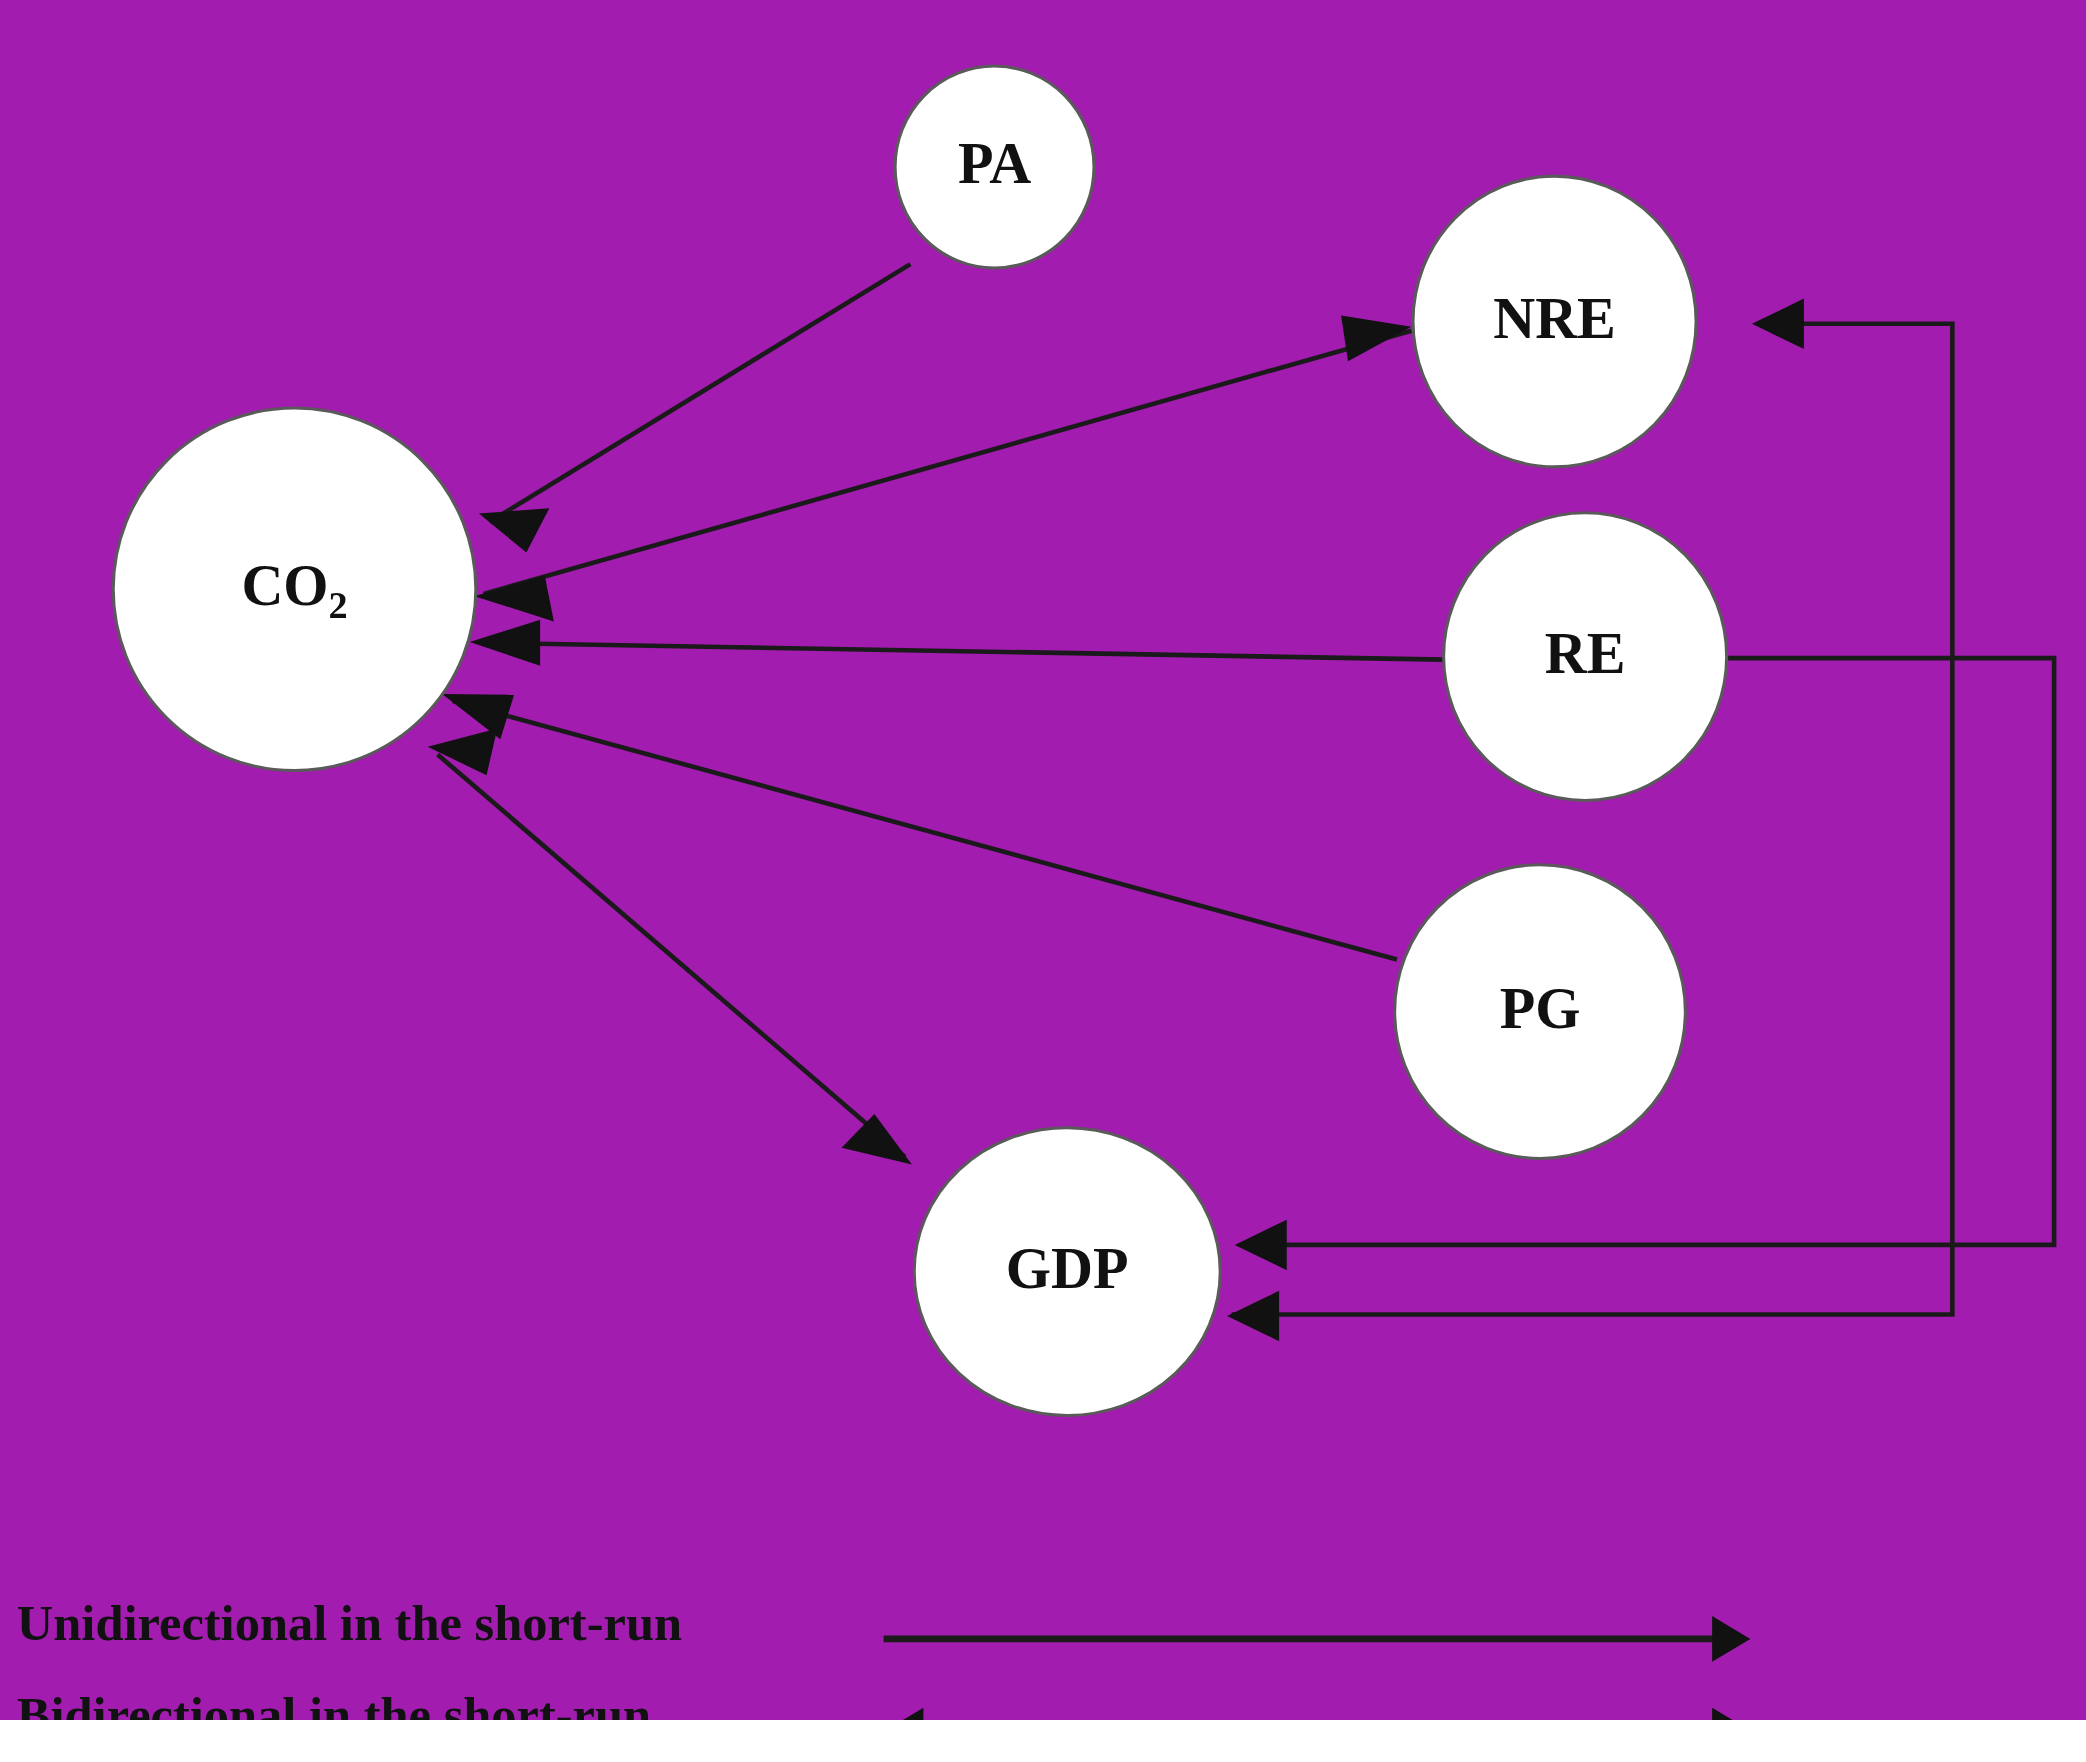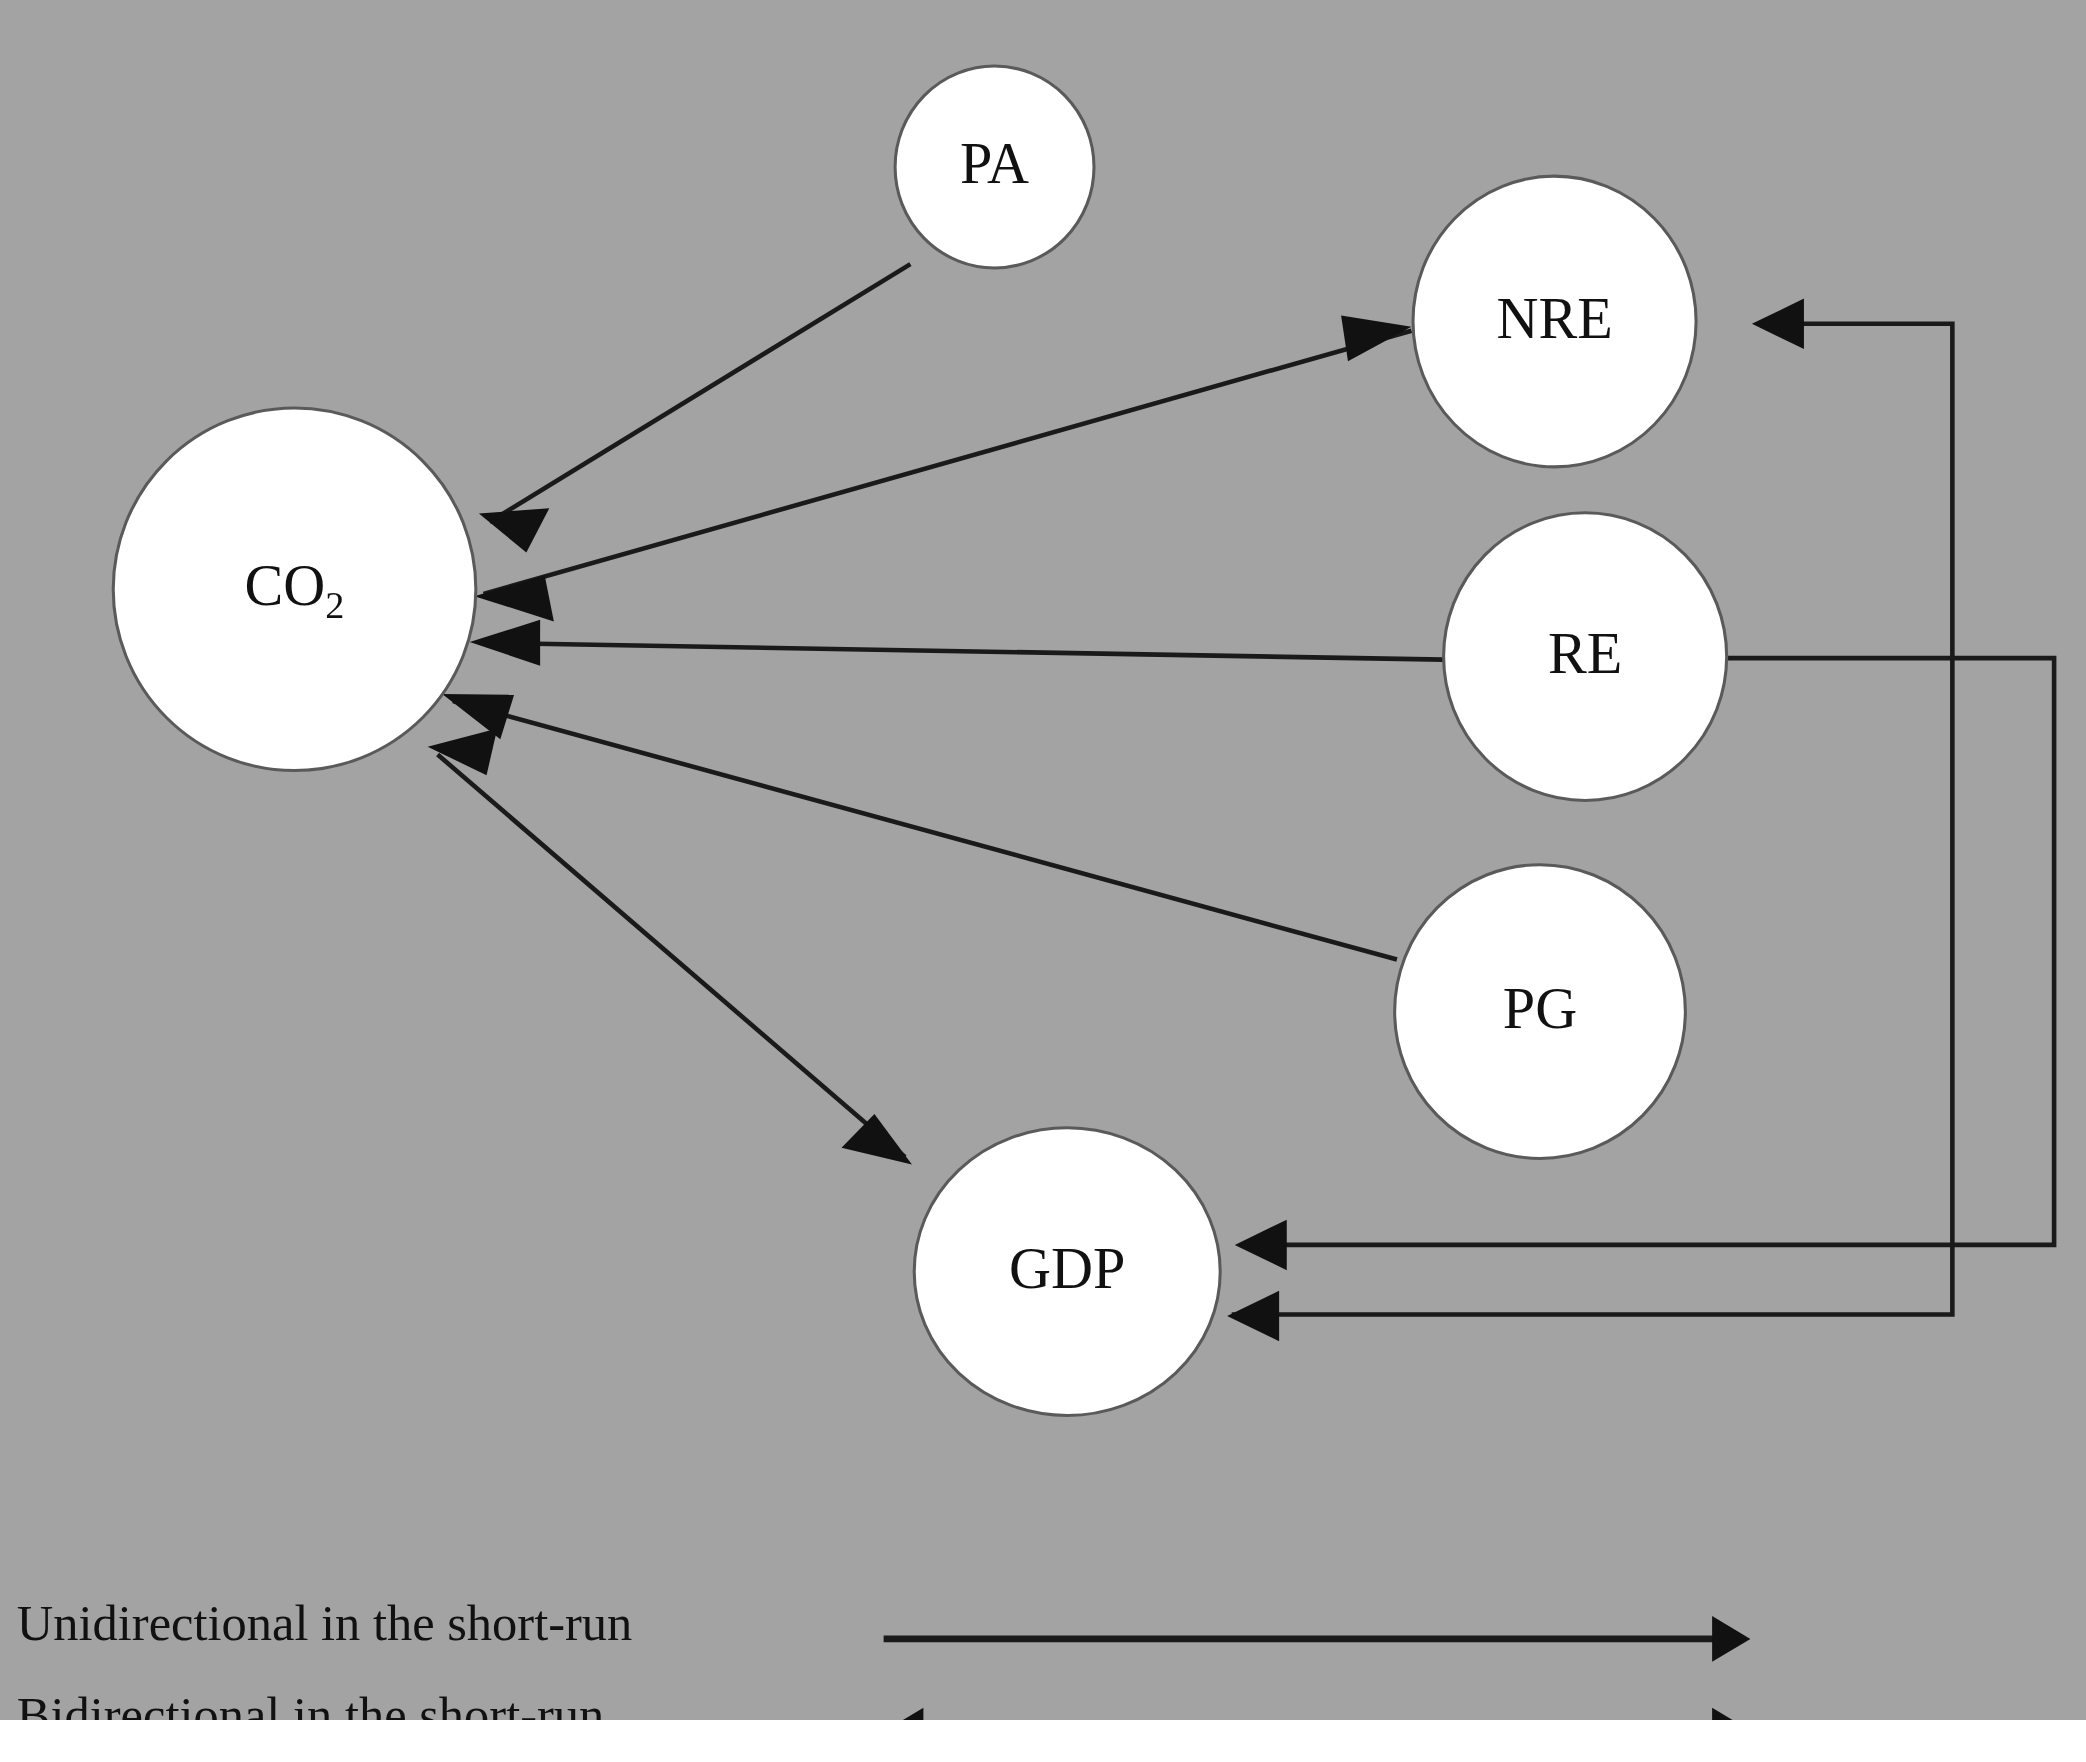--- a/index.html
+++ b/index.html
@@ -8,22 +8,23 @@
     padding: 0;
     background: #ffffff;
   }
   body {
     font-family: "Liberation Serif", "DejaVu Serif", serif;
   }
   #canvas-wrap {
     position: relative;
     width: 2087px;
     height: 1720px;
-    background: #a3a3a3;
+    background: #a21caf;
     overflow: hidden;
+    font-weight: bold;
   }
   svg#diagram {
     position: absolute;
     left: 0;
     top: 0;
     width: 2087px;
     height: 1763px;
     display: block;
   }
   .node-ellipse {

